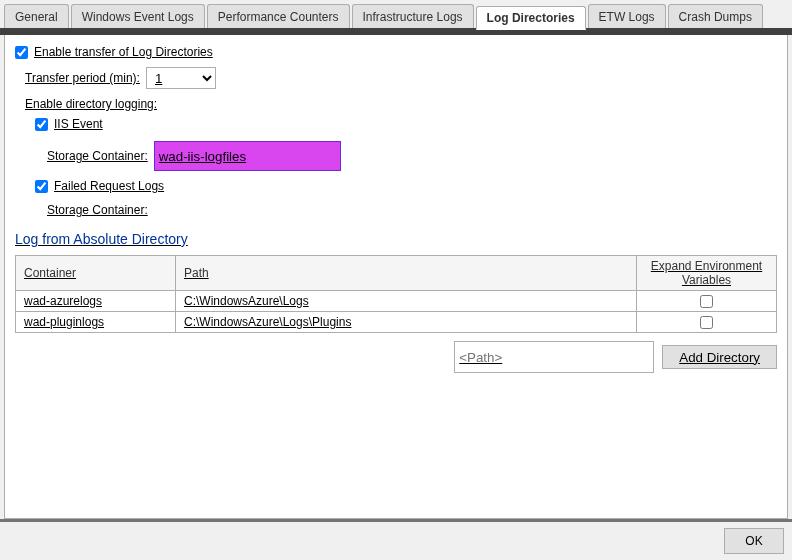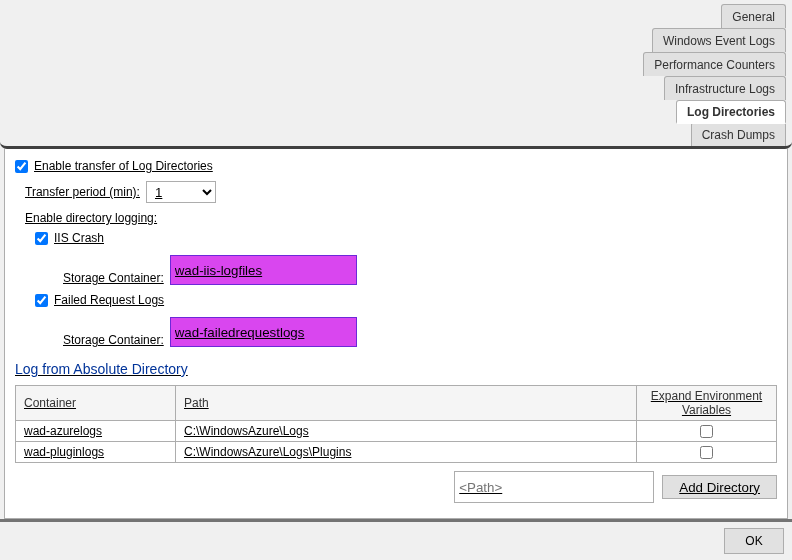--- a/index.html
+++ b/index.html
@@ -14,26 +14,25 @@
     .window {
       width: 792px;
       height: 560px;
       background: #f0f0f0;
       display: flex;
       flex-direction: column;
     }
     
     .tab-bar {
       display: flex;
-      flex-direction: column;
+      flex-direction: row;
       align-items: flex-end;
       padding: 4px 4px 0 4px;
       background: #f0f0f0;
-      border-bottom: 3px solid #404040;
-      border-radius: 7px;
+      border-bottom: 7px solid #404040;
     }
     .tab {
       padding: 4px 10px;
       border: 1px solid #adadad;
       border-bottom: none;
       background: #e1e1e1;
       cursor: pointer;
       margin-right: 2px;
       color: #333;
       border-radius: 3px 3px 0 0;
@@ -100,22 +99,22 @@
     .checkbox-item {
       display: flex;
       align-items: center;
       margin-bottom: 4px;
     }
     .checkbox-item input[type="checkbox"] {
       margin-right: 6px;
     }
     .storage-row {
       display: flex;
-      align-items: flex-end;
-      margin-left: 48px;
+      align-items: center;
+      margin-left: 32px;
       margin-bottom: 8px;
     }
     .storage-row label {
       margin-right: 6px;
       white-space: nowrap;
     }
     .storage-row input[type="text"] {
       border: 1px solid #6d28d9;
       padding: 2px 4px;
       height: 30px;
@@ -225,20 +224,23 @@
       <span>Windows Event Logs</span>
     </div>
     <div class="tab">
       <span>Performance Counters</span>
     </div>
     <div class="tab">
       <span>Infrastructure Logs</span>
     </div>
     <div class="tab active">
       <span>Log Directories</span>
+    </div>
+    <div class="tab">
+      <span>ETW Logs</span>
     </div>
     <div class="tab">
       <span>Crash Dumps</span>
     </div>
   </div>
 
   <div class="content">
 
     <div class="enable-row">
       <input type="checkbox" checked="" style="">
@@ -254,37 +256,36 @@
       </select>
     </div>
 
     <div class="dir-logging-label">
       <span>Enable directory logging:</span>
     </div>
 
     <div class="checkbox-group">
       <div class="checkbox-item">
         <input type="checkbox" checked="" style="">
-        <span>IIS Crash</span>
+        <span>IIS Event</span>
       </div>
     </div>
     <div class="storage-row">
       <label>Storage Container:</label>
       <input type="text" value="wad-iis-logfiles" style="">
     </div>
 
     <div class="checkbox-group">
       <div class="checkbox-item">
         <input type="checkbox" checked="" style="">
         <span>Failed Request Logs</span>
       </div>
     </div>
     <div class="storage-row">
       <label>Storage Container:</label>
-      <input type="text" value="wad-failedrequestlogs" style="">
     </div>
 
     <div class="abs-dir-title">
       <span>Log from Absolute Directory</span>
     </div>
 
     <table class="dir-table">
       <thead>
         <tr>
           <th class="col-container">

